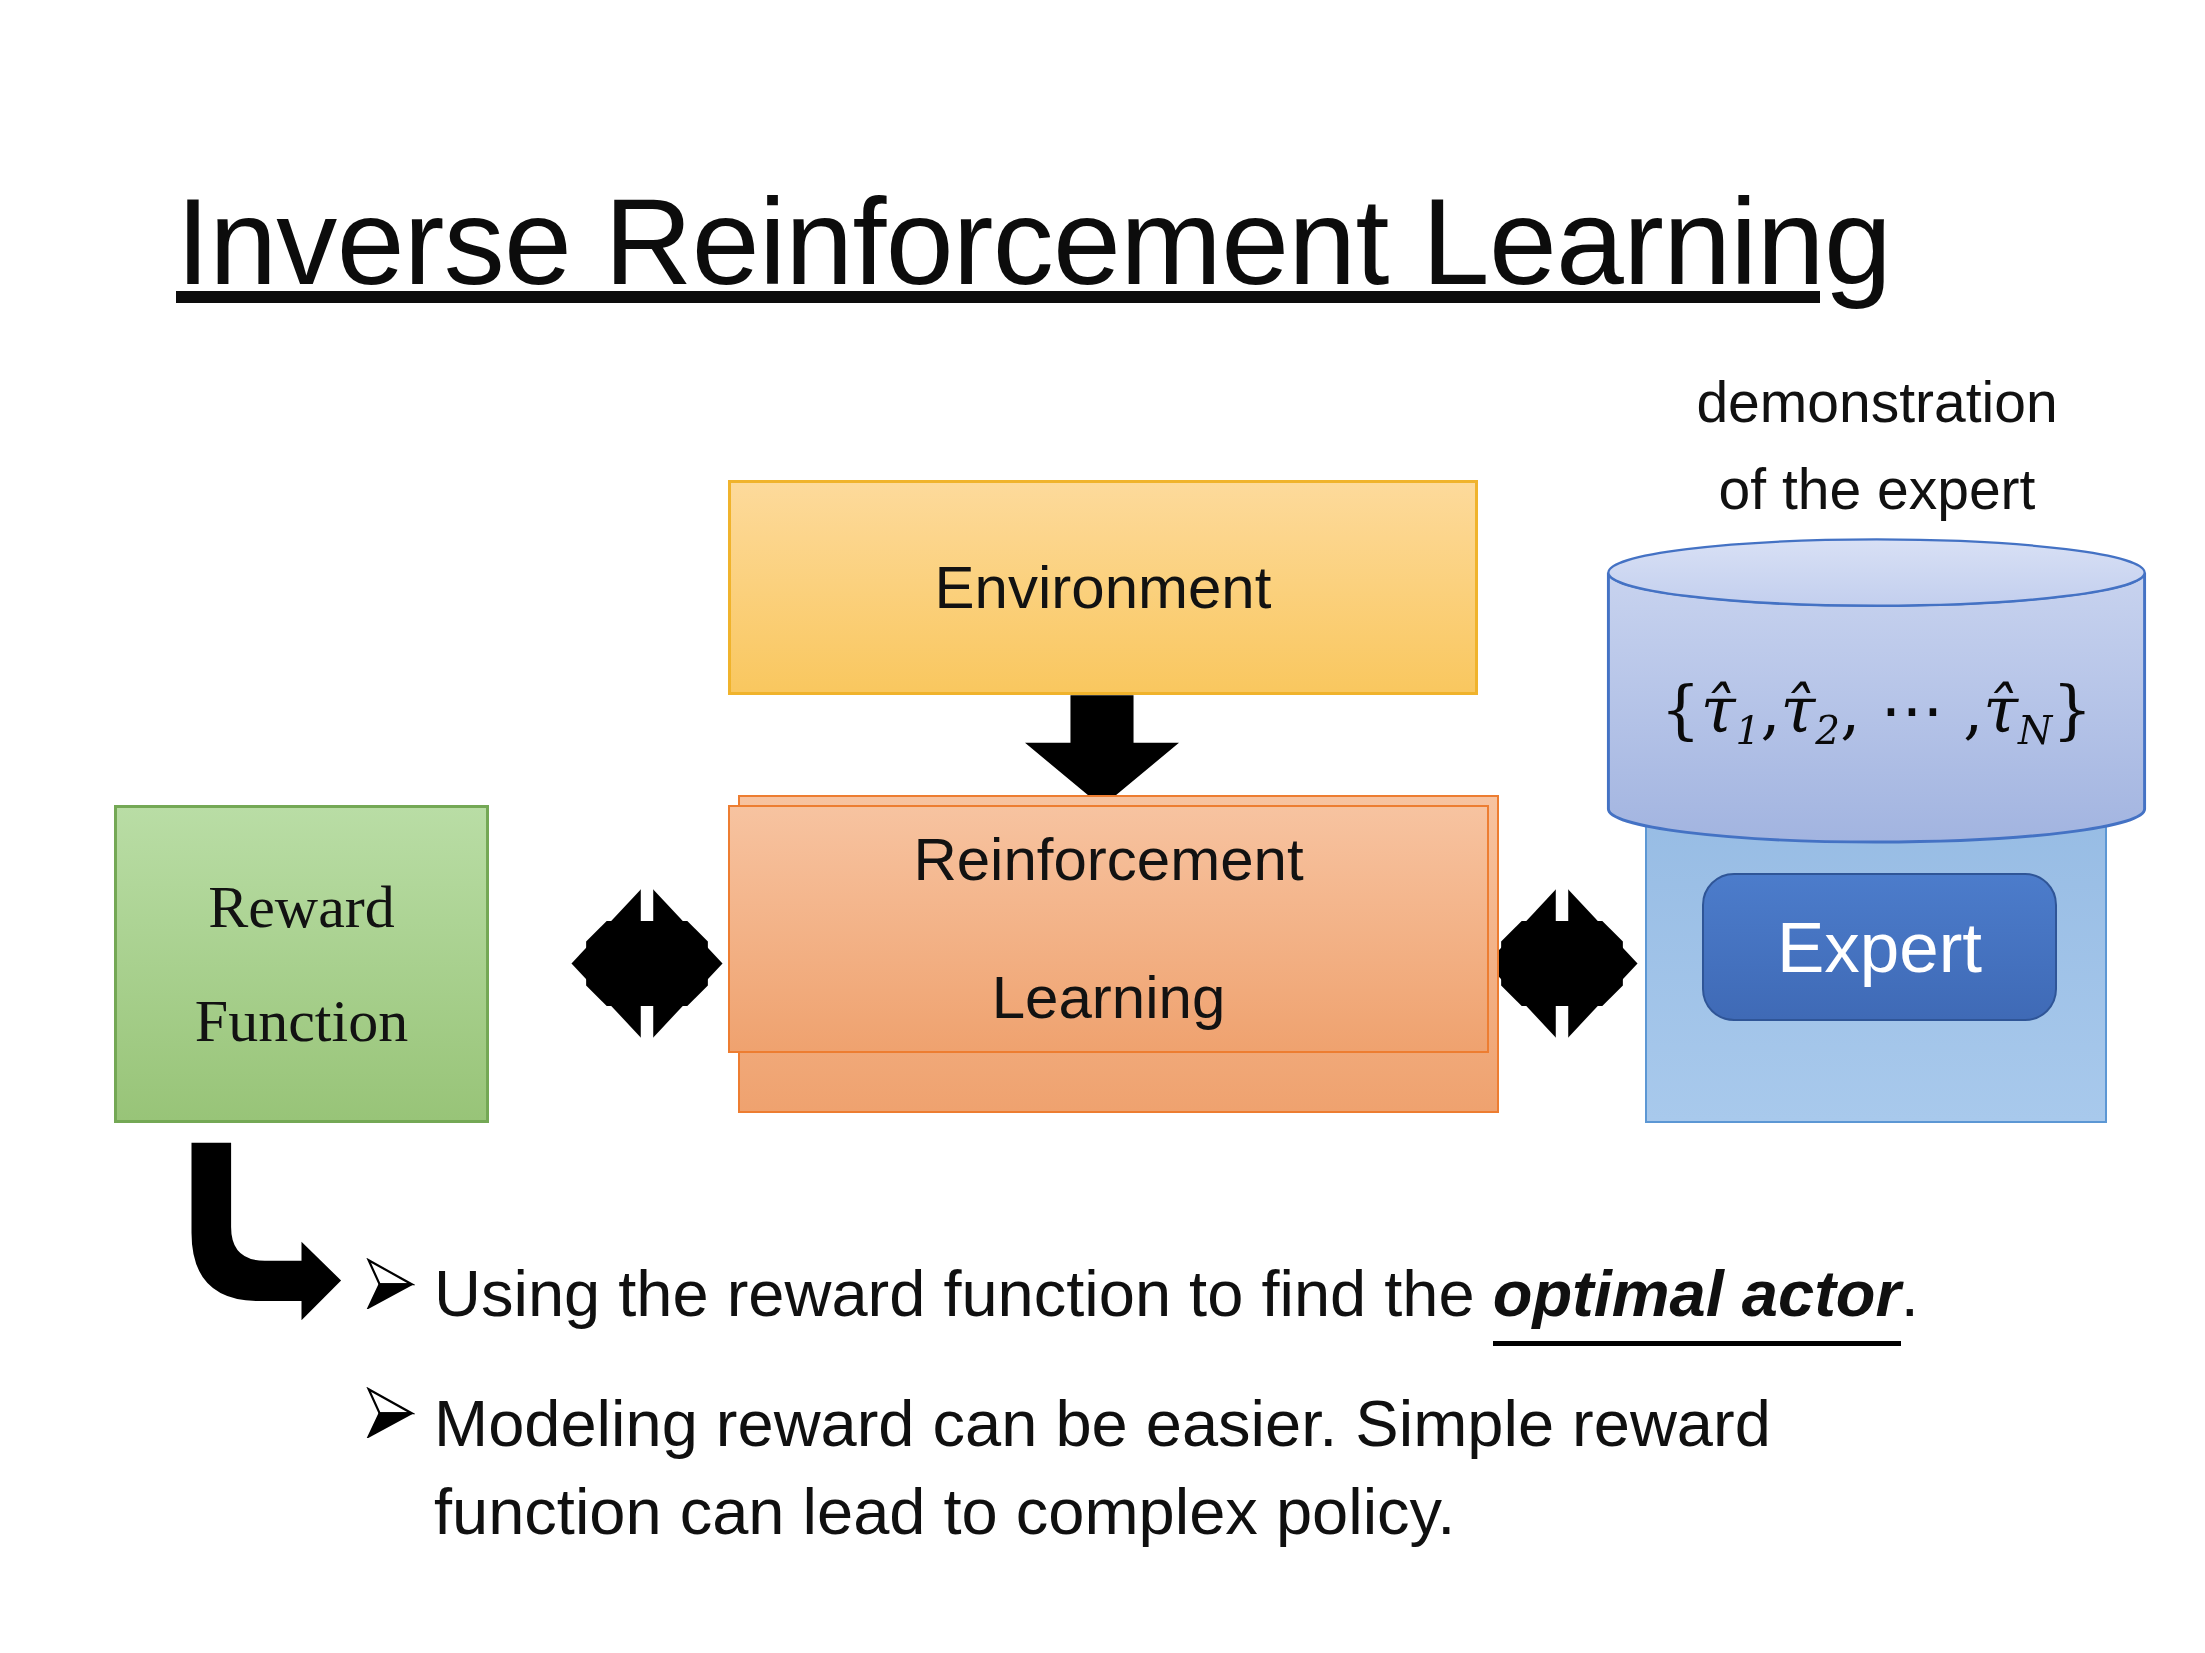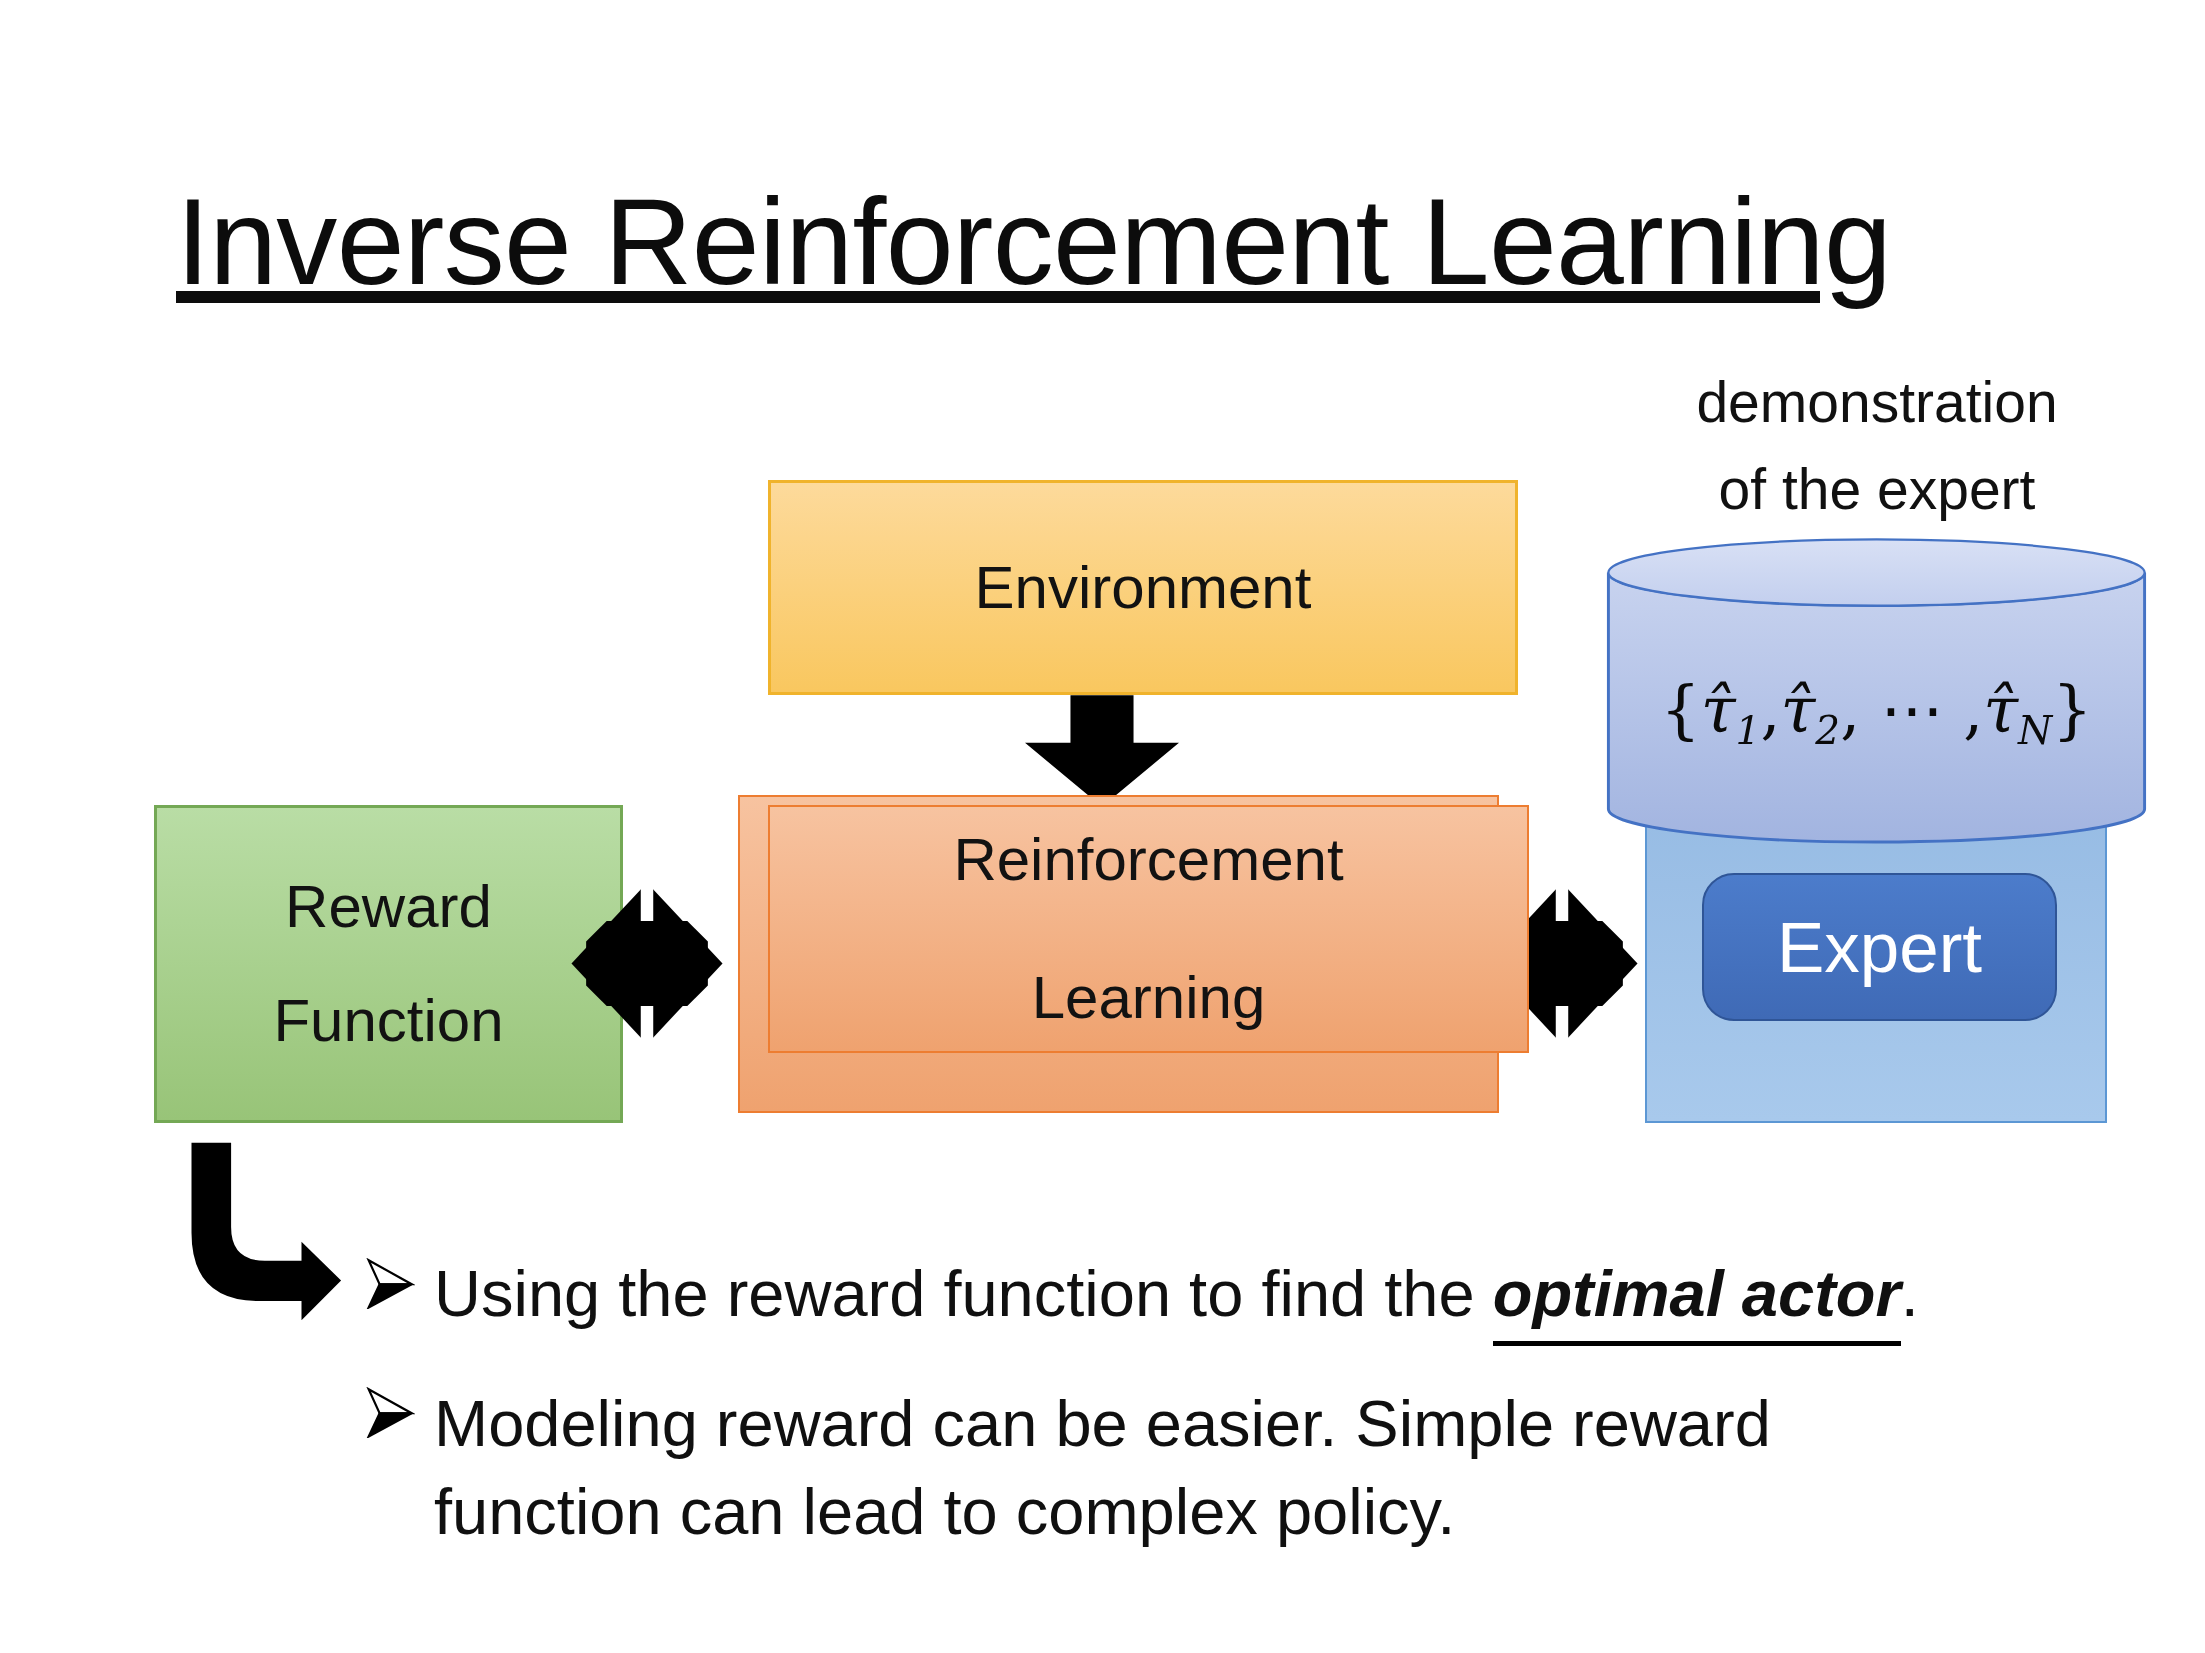--- a/index.html
+++ b/index.html
@@ -13,34 +13,34 @@
     left:176px; top:175px; font-size:122px; line-height:1.1;
     color:#0c0c0c; letter-spacing:-0.7px; white-space:nowrap;text-decoration:underline;
   }
 
   .demo-label {
     left:1617px; top:359px; width:520px; text-align:center;
     font-size:57px; line-height:1.52; color:#111;
   }
 
   .box { box-sizing:border-box; display:flex; align-items:center; justify-content:center;
-         text-align:center; color:#121212;margin-left:40px; }
+         text-align:center; color:#121212; }
 
   .env {
     left:728px; top:480px; width:750px; height:215px;
     border:3.7px solid #F0B32C;
     background:linear-gradient(180deg,#FDDA9B 0%,#F9C75F 100%);
     font-size:60px;
   }
 
   .reward {
-    left:114px; top:805px; width:469px; height:318px;
+    left:114px; top:805px; width:375px; height:318px;
     border:3.7px solid #74A855;
     background:linear-gradient(180deg,#B9DDA5 0%,#98C478 100%);
-    font-size:60px; line-height:1.9;
+    font-size:60px; line-height:1.9;font-family:Liberation Serif, serif;
   }
 
   .rl-shadow {
     left:738px; top:795px; width:761px; height:318px; box-sizing:border-box;
     border:2.9px solid #ED7D31;
     background:linear-gradient(180deg,#F7C3A0 0%,#EFA26F 100%);
     z-index:1;
   }
   .rl {
     left:728px; top:805px; width:761px; height:248px;

